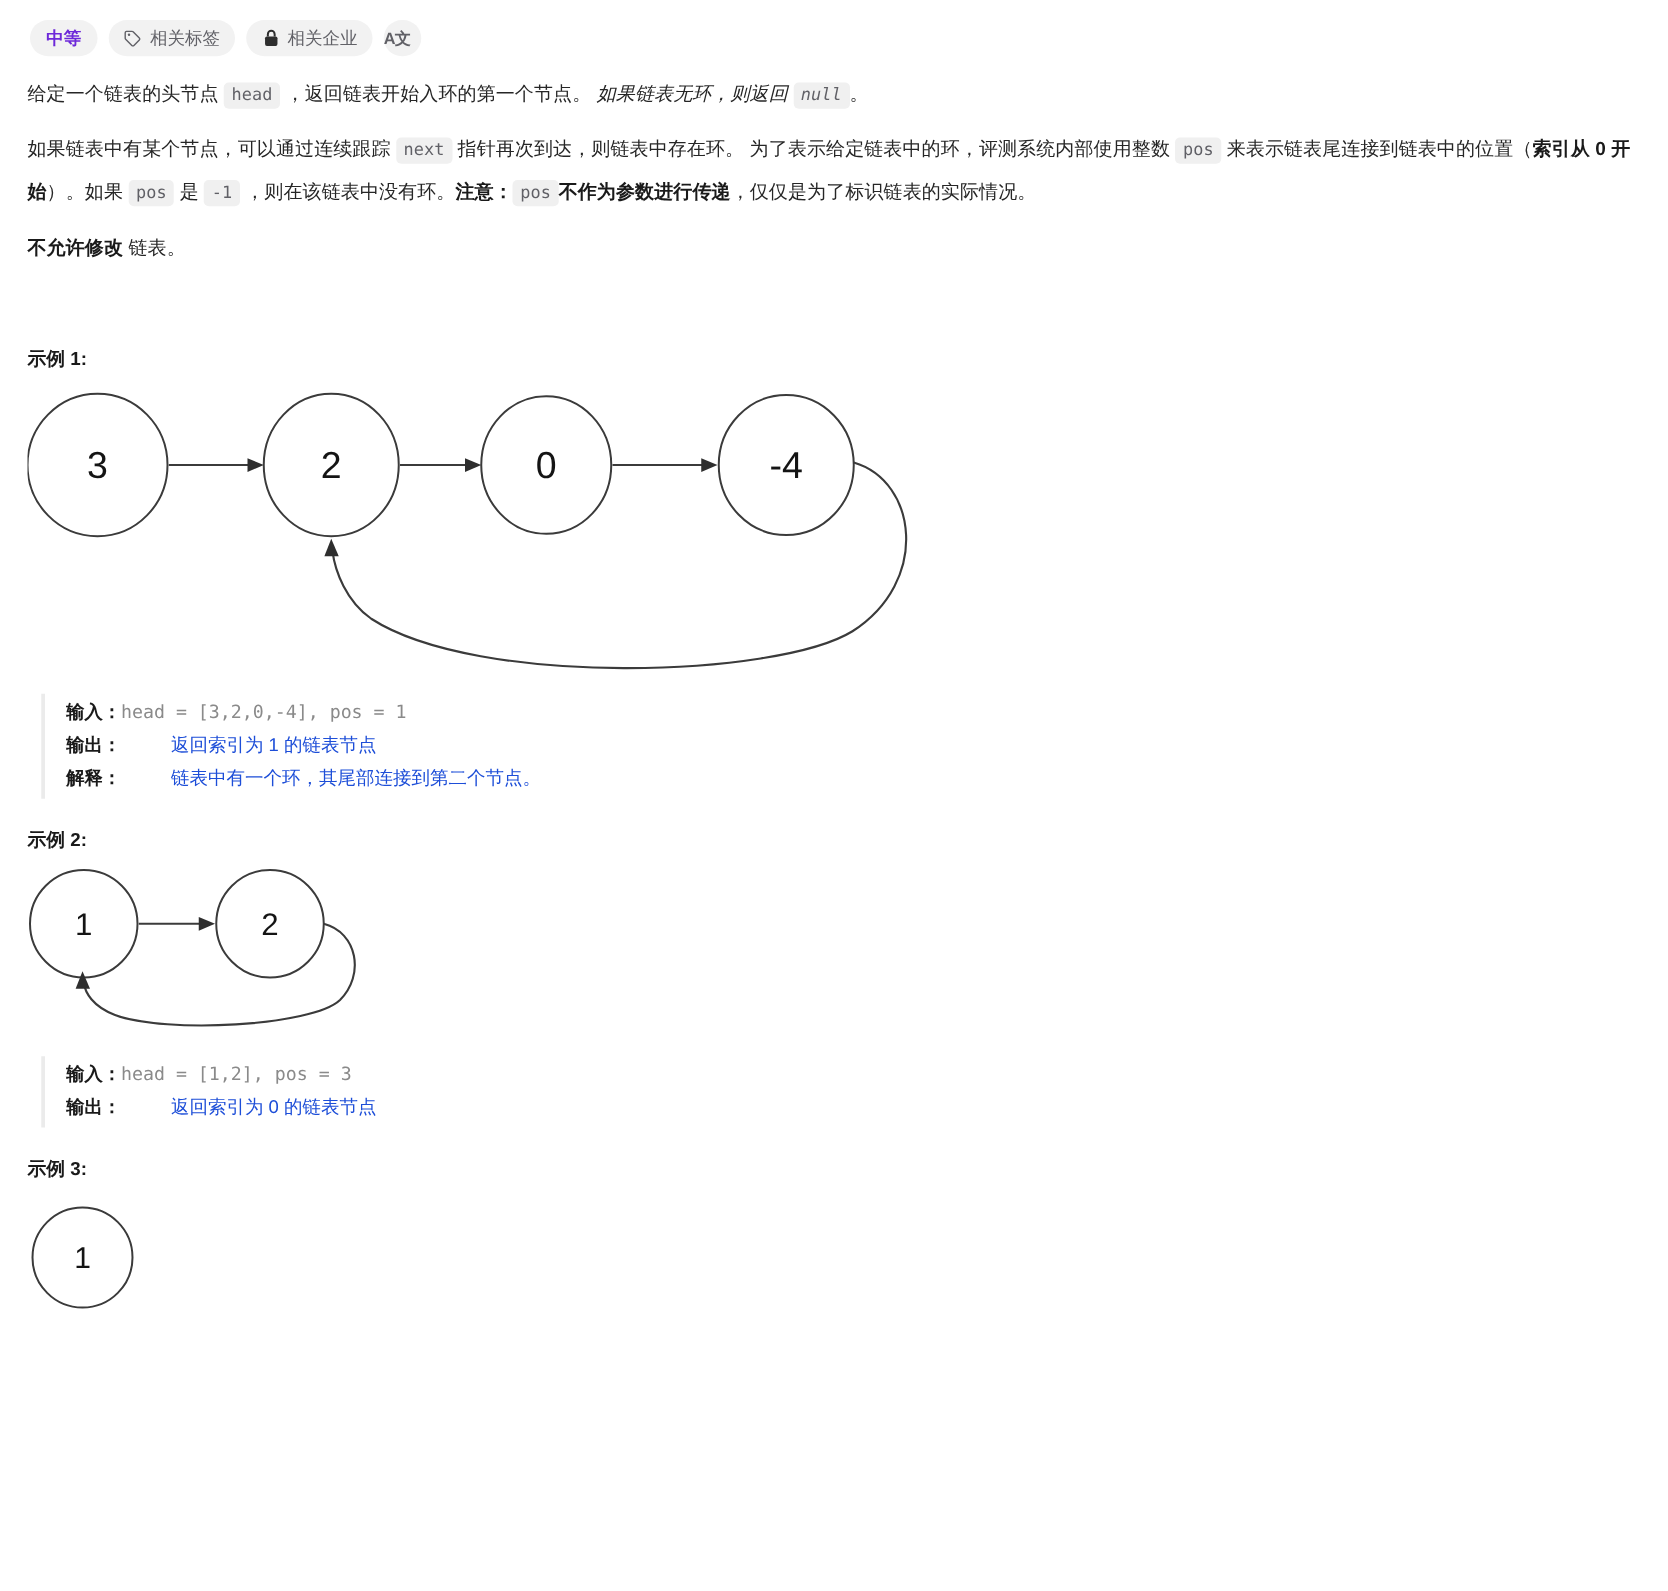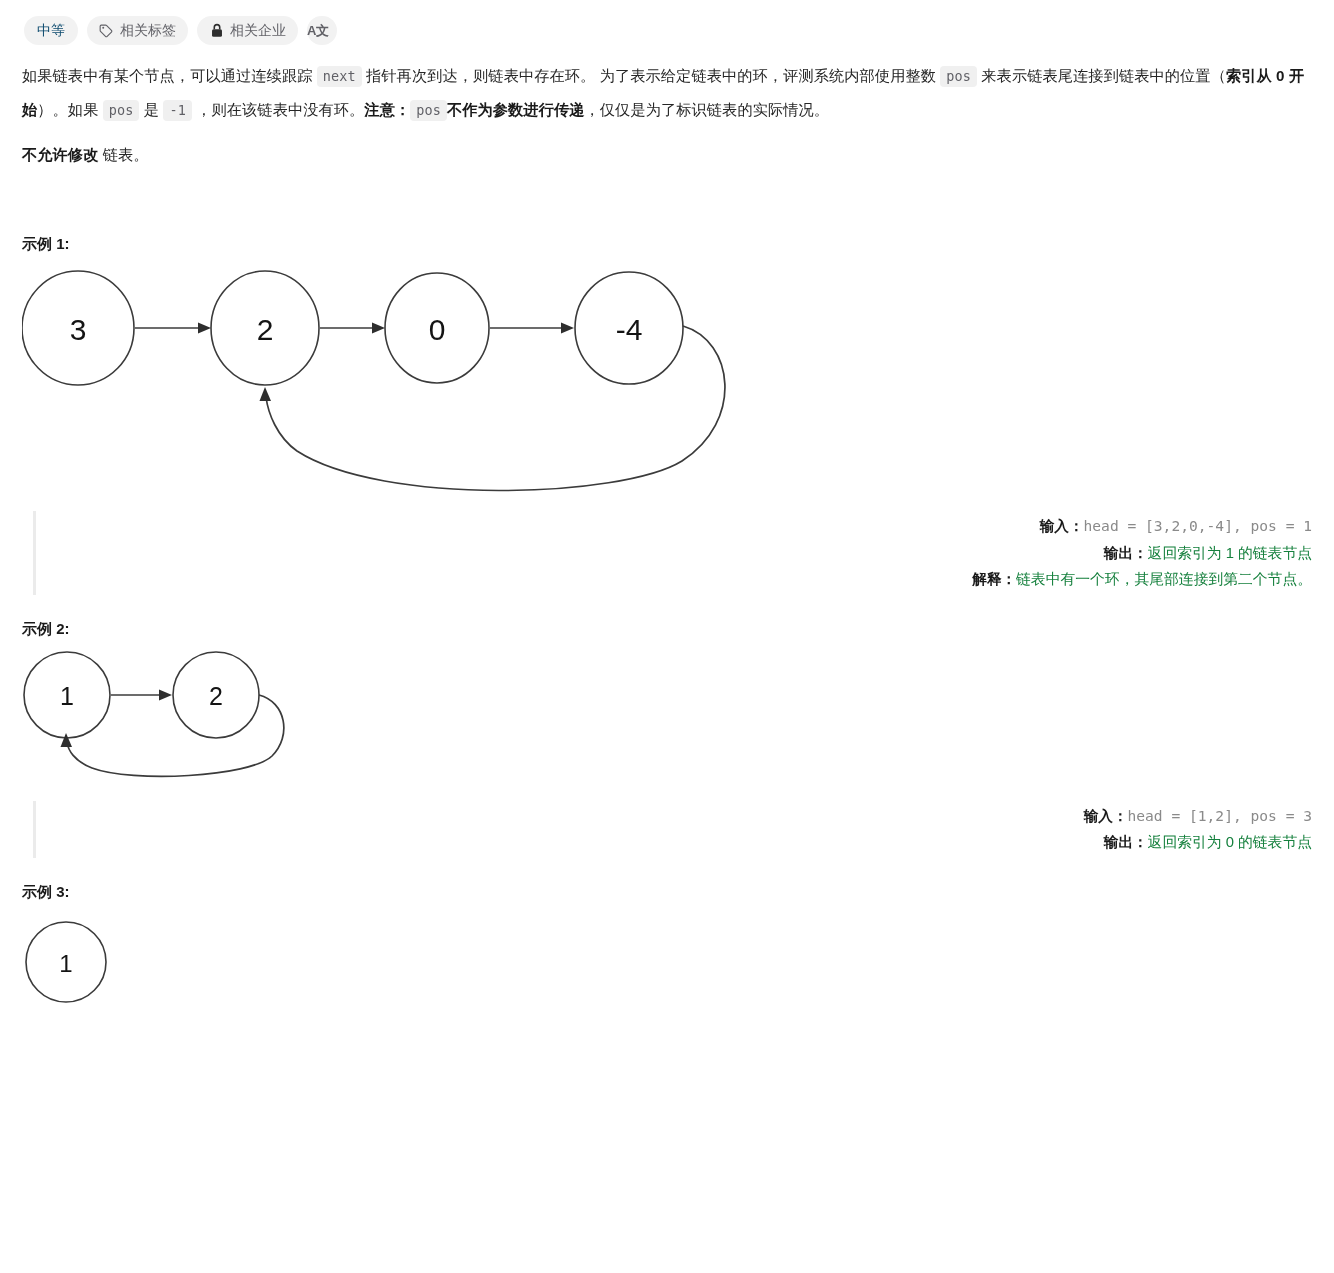--- a/index.html
+++ b/index.html
@@ -34,22 +34,22 @@
     border-radius: 16px;
     background: #f2f2f2;
     font-size: 14px;
     line-height: 1;
     color: #3c3c4399;
     white-space: nowrap;
     cursor: pointer;
     user-select: none;
   }
   .badge-difficulty {
-    color: #0c4a6e;
-    font-weight: 400;
+    color: #6d28d9;
+    font-weight: 700;
     padding: 0 13px;
   }
   .badge-icon {
     display: inline-flex;
     align-items: center;
     justify-content: center;
     width: 15px;
     height: 15px;
     flex: 0 0 auto;
   }
@@ -109,36 +109,36 @@
     padding: 2px 0 2px 17px;
     margin: 0;
     margin-left: 11px;
   }
   .ex-line {
     font-size: 14.6px;
     line-height: 26.5px;
     color: #999999;
     white-space: pre-wrap;
     font-family: "DejaVu Sans Mono", "Liberation Mono", monospace;
-    text-align: right;
   }
   .ex-key {
     font-family: "Liberation Sans", "DejaVu Sans", sans-serif;
     font-weight: 700;
     color: #1a1a1a;
     font-size: 14.6px;
   }
   .ex-val-mono {
     font-family: "DejaVu Sans Mono", "Liberation Mono", monospace;
     color: #8a8a8a;
   }
   .ex-val-cn {
     font-family: "Liberation Sans", "DejaVu Sans", sans-serif;
-    color: #15803d;
+    color: #1d4ed8;
     font-size: 14.8px;
+    margin-left: 40px;
   }
 
   
   .diagram { display: block; }
   .node-circle {
     fill: #ffffff;
     stroke: #3b3b3b;
     stroke-width: 1.6;
   }
   .node-text {
@@ -183,20 +183,21 @@
   </div>
 
   <div class="badge badge-round">
     <span>A文</span>
   </div>
 
 </div>
 
 <div class="content">
 
+  <p class="para p1"><span>给定一个链表的头节点 </span><code class="ic">head</code><span> ，返回链表开始入环的第一个节点。 </span><em class="it"><span>如果链表无环，则返回 </span><code class="ic">null</code></em><span>。</span></p>
 
   <p class="para p2"><span>如果链表中有某个节点，可以通过连续跟踪 </span><code class="ic">next</code><span> 指针再次到达，则链表中存在环。 为了表示给定链表中的环，评测系统内部使用整数 </span><code class="ic">pos</code><span> 来表示链表尾连接到链表中的位置（</span><strong class="bd">索引从 0 开始</strong><span>）。如果 </span><code class="ic">pos</code><span> 是 </span><code class="ic">-1</code><span> ，则在该链表中没有环。</span><strong class="bd">注意：</strong><code class="ic">pos</code><strong class="bd">不作为参数进行传递</strong><span>，仅仅是为了标识链表的实际情况。</span></p>
 
   <p class="para p3"><strong class="bd">不允许修改</strong><span> 链表。</span></p>
 
   <div style="height:61px"></div>
   <h4 class="ex-title">示例 1:</h4>
 
   <div style="margin-top:6px;">
     <svg class="diagram" width="760" height="250" viewBox="0 0 760 250">

